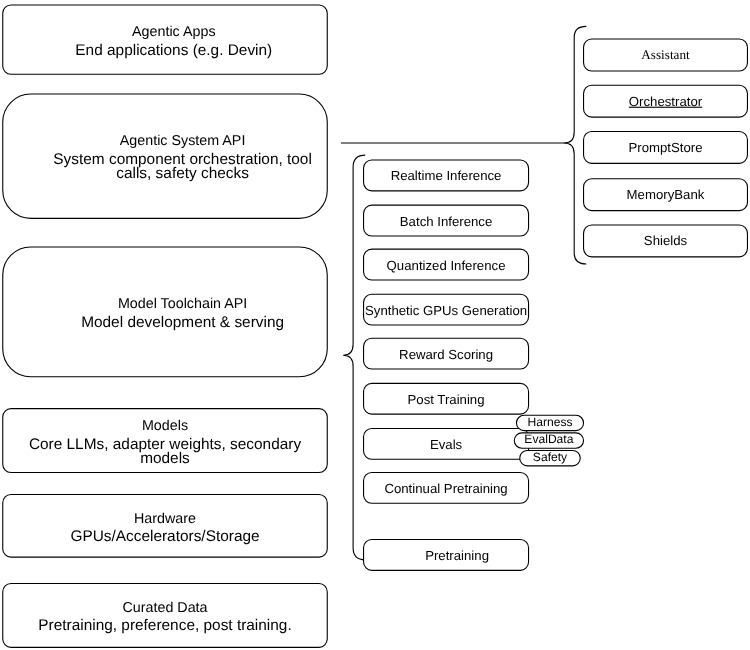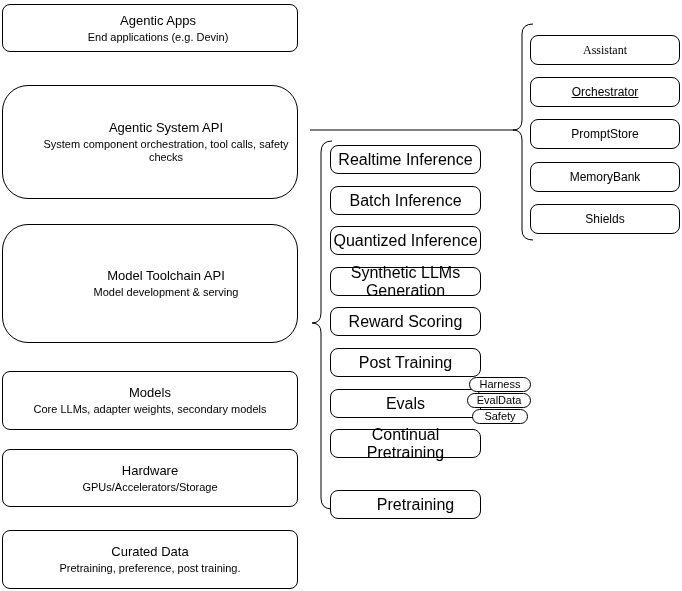--- a/index.html
+++ b/index.html
@@ -19,22 +19,22 @@
     display:flex;
     flex-direction:column;
     align-items:center;
     justify-content:center;
     text-align:center;
   }
   .stack-box{left:2px;width:296px;}
   .r8{border-radius:8px;}
   .r26{border-radius:26px;padding-left:32px;}
   .node .title{font-size:13px;line-height:16px;}
-  .node .subtitle{font-size:11px;line-height:13px;margin-top:2px;}
-  .mid-box{left:330px;width:151px;height:29px;border-radius:8px;font-size:16px;z-index:2;}
+  .node .subtitle{font-size:14px;line-height:13px;margin-top:2px;}
+  .mid-box{left:330px;width:151px;height:29px;border-radius:8px;font-size:12px;z-index:2;}
   .right-box{left:530px;width:150px;height:30px;border-radius:8px;font-size:12px;z-index:2;}
   .pill{
     position:absolute;
     box-sizing:border-box;
     background:#ffffff;
     border:1px solid #000000;
     border-radius:8px;
     display:flex;align-items:center;justify-content:center;
     font-size:11px;line-height:13px;
     z-index:3;
@@ -48,21 +48,21 @@
 <body>
 
 <div id="canvas">
 
   <svg id="connector-layer" viewBox="0 0 682 591" xmlns="http://www.w3.org/2000/svg">
     <path d="M310 130 L514 130" stroke="#000000" stroke-width="1" fill="none"></path>
     <path d="M332 141 Q321 141 321 152 L321 313 Q321 323 312 323 Q321 323 321 333 L321 498 Q321 509 332 509" stroke="#000000" stroke-width="1" fill="none"></path>
     <path d="M533 24 Q522 24 522 34 L522 120 Q522 130 513 130 Q522 130 522 140 L522 230 Q522 240 533 240" stroke="#000000" stroke-width="1" fill="none"></path>
   </svg>
 
-  <div class="node stack-box r8" style="top:4px;height:48px;padding-left:16px;">
+  <div class="node stack-box r8" style="top:4px;height:64px;padding-left:16px;">
     <div class="title">Agentic Apps</div>
     <div class="subtitle">End applications (e.g. Devin)</div>
   </div>
 
   <div class="node stack-box r26" style="top:85px;height:114px;">
     <div class="title">Agentic System API</div>
     <div class="subtitle">System component orchestration, tool calls, safety checks</div>
   </div>
 
   <div class="node stack-box r26" style="top:224px;height:119px;">
@@ -88,21 +88,21 @@
   <div class="node mid-box" style="top:145px;">
     <span>Realtime Inference</span>
   </div>
   <div class="node mid-box" style="top:186px;">
     <span>Batch Inference</span>
   </div>
   <div class="node mid-box" style="top:226px;">
     <span>Quantized Inference</span>
   </div>
   <div class="node mid-box" style="top:267px;">
-    <span>Synthetic LLMs Generation</span>
+    <span>Synthetic GPUs Generation</span>
   </div>
   <div class="node mid-box" style="top:307px;">
     <span>Reward Scoring</span>
   </div>
   <div class="node mid-box" style="top:348px;">
     <span>Post Training</span>
   </div>
   <div class="node mid-box" style="top:389px;">
     <span>Evals</span>
   </div>

